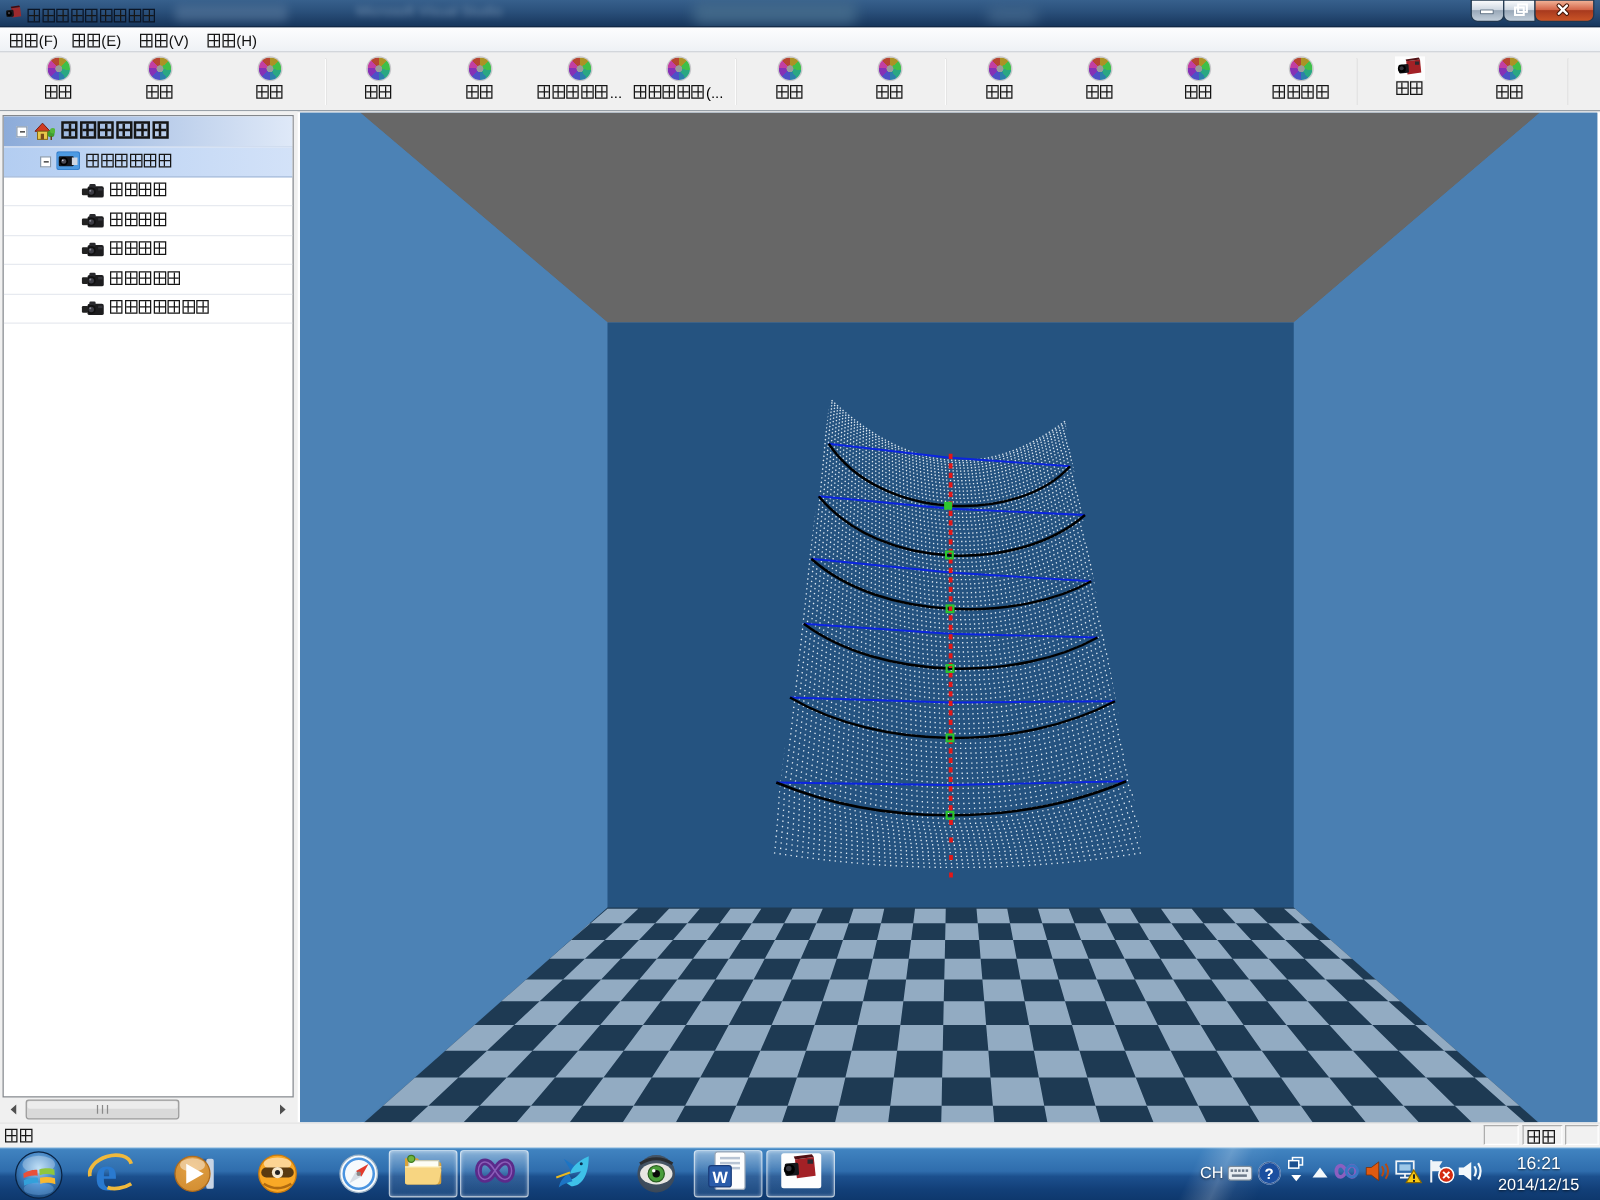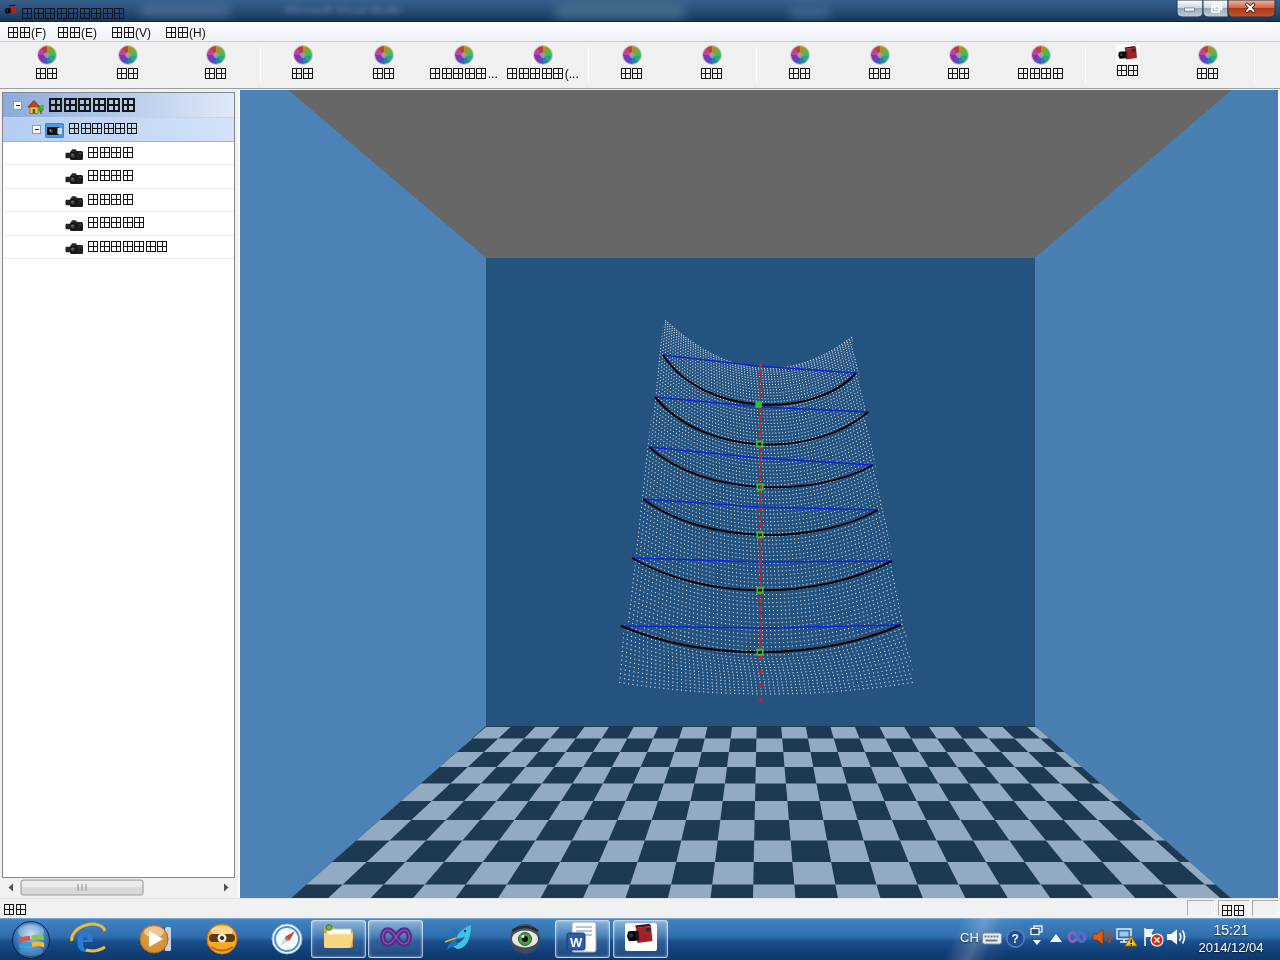--- a/index.html
+++ b/index.html
@@ -511,13 +511,13 @@
 <svg class="a" style="left:1142px;top:927px" width="22" height="20" viewBox="0 0 22 20">
 <path d="M3 1v18" stroke="#f0f4f8" stroke-width="1.6"></path>
 <path d="M3 2 h9 l-2.5 4 2.5 4 h-9" fill="#f0f4f8"></path>
 <circle cx="15" cy="13" r="6" fill="#d42a10" stroke="#fff" stroke-width="1.2"></circle>
 <path d="M12.5 10.5l5 5m0-5l-5 5" stroke="#fff" stroke-width="1.6"></path>
   </svg>
 <svg class="a" style="left:1166px;top:928px" width="22" height="18" viewBox="0 0 22 18">
 <polygon points="1,6 5,6 11,1.5 11,16.5 5,12 1,12" fill="#f4f8fb"></polygon>
 <path d="M13.5 5 q2.5 4 0 8 M16.5 2.5 q4 6.5 0 13" stroke="#f4f8fb" stroke-width="1.7" fill="none"></path>
   </svg>
-<div class="a" style="left:1196px;top:922px;width:70px;text-align:center;color:#fff;font-size:14px;text-shadow:0 1px 2px rgba(0,0,0,.7)">15:21</div>
-<div class="a" style="left:1186px;top:940px;width:90px;text-align:center;color:#fff;font-size:13px;text-shadow:0 1px 2px rgba(0,0,0,.7)">2014/12/04</div>
+<div class="a" style="left:1196px;top:922px;width:70px;text-align:center;color:#fff;font-size:14px;text-shadow:0 1px 2px rgba(0,0,0,.7)">16:21</div>
+<div class="a" style="left:1186px;top:940px;width:90px;text-align:center;color:#fff;font-size:13px;text-shadow:0 1px 2px rgba(0,0,0,.7)">2014/12/15</div>
 </body></html>

